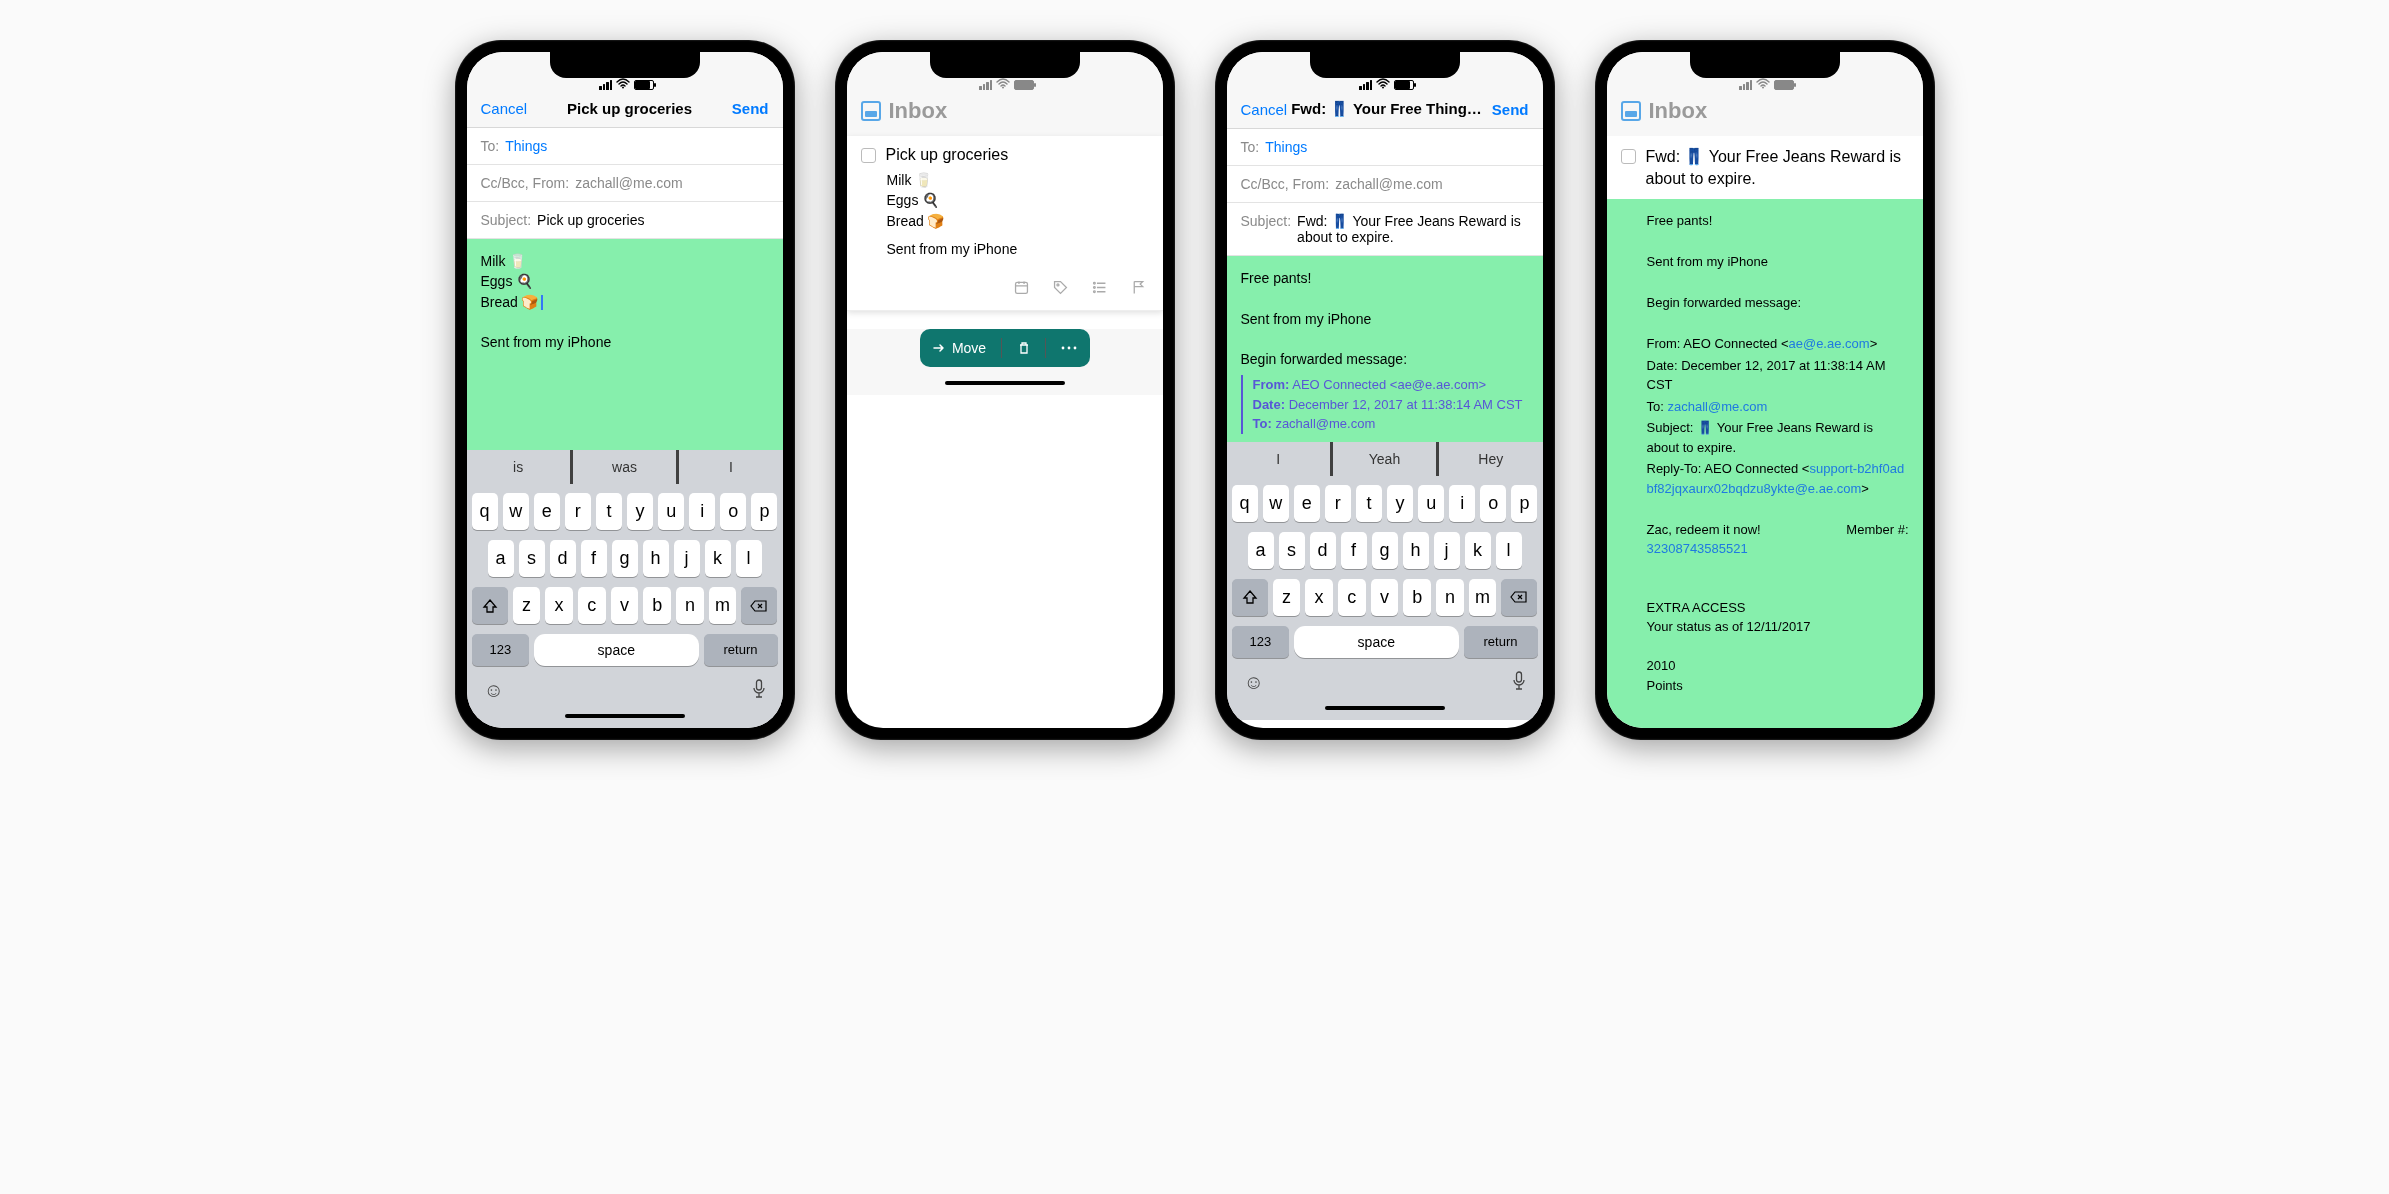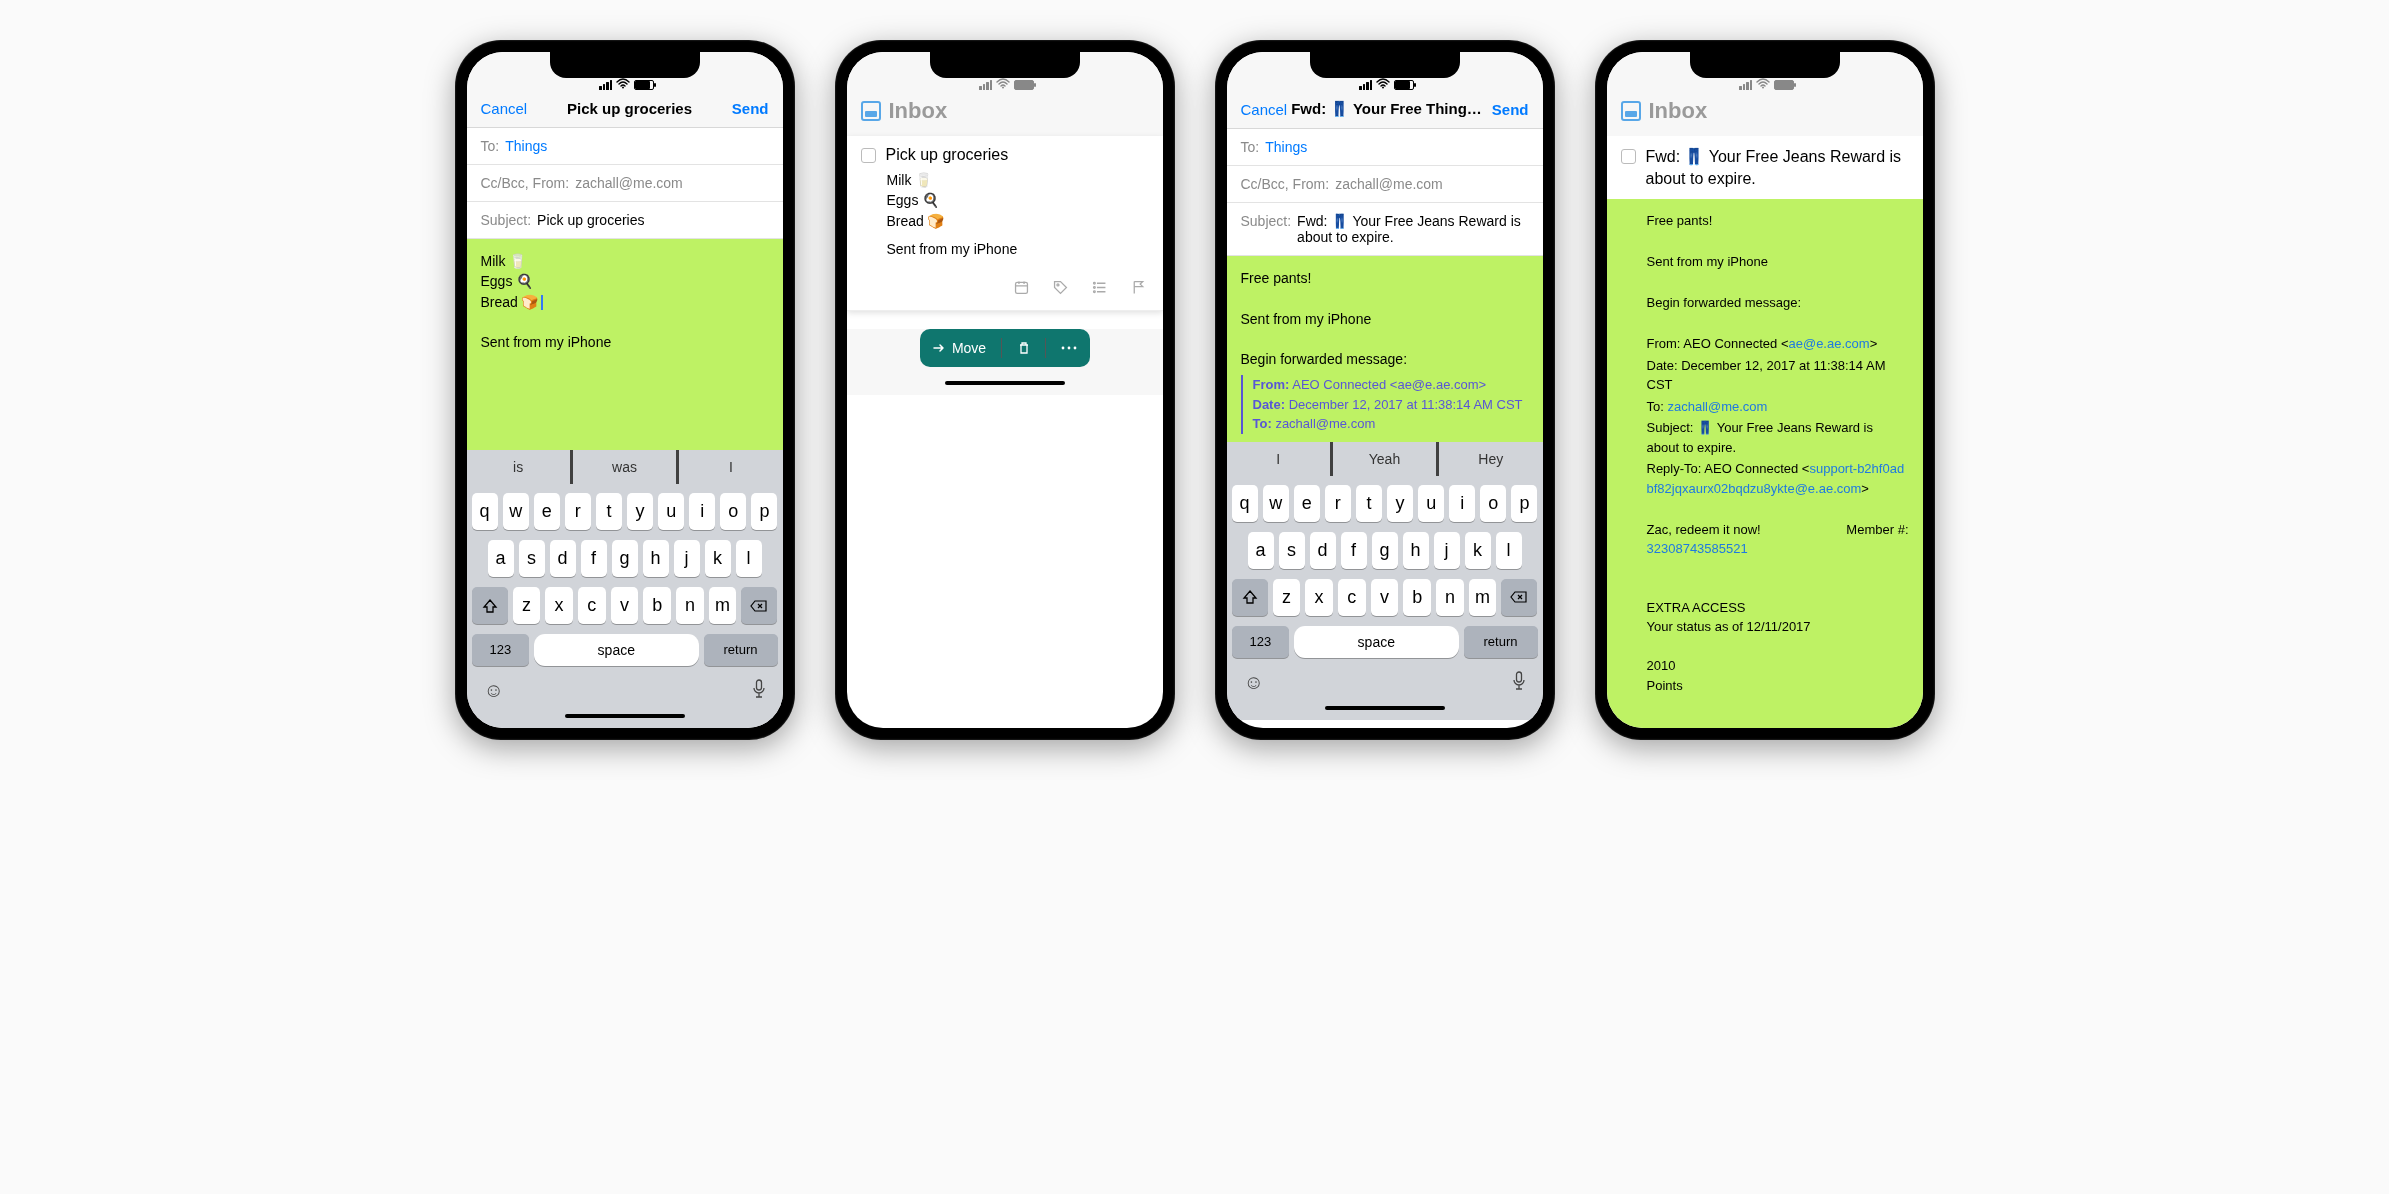--- a/index.html
+++ b/index.html
@@ -93,21 +93,21 @@
   }
   .field-row .label { color:#8a8a8a; }
   .field-row .value { color:#000; }
   .field-row .link { color:#007aff; }
   .body-area {
     padding: 12px 14px;
     font-size:14px;
     line-height:1.45;
     flex:1;
     overflow:hidden;
-    background:#bef264;
+    background:#86efac;
   }
   .cursor { border-left: 2px solid #3478f6; display:inline-block; height:15px; vertical-align:middle; margin-left:2px;}
 
   
   .kb {
     background:#d1d4d9;
     padding:4px 3px 6px;
   }
   .kb-sugg { display:flex; background:#d1d4d9; }
   .kb-sugg div { flex:1; text-align:center; padding:9px 0; color:#333; font-size:14px; border-right:3px solid #404040;}

